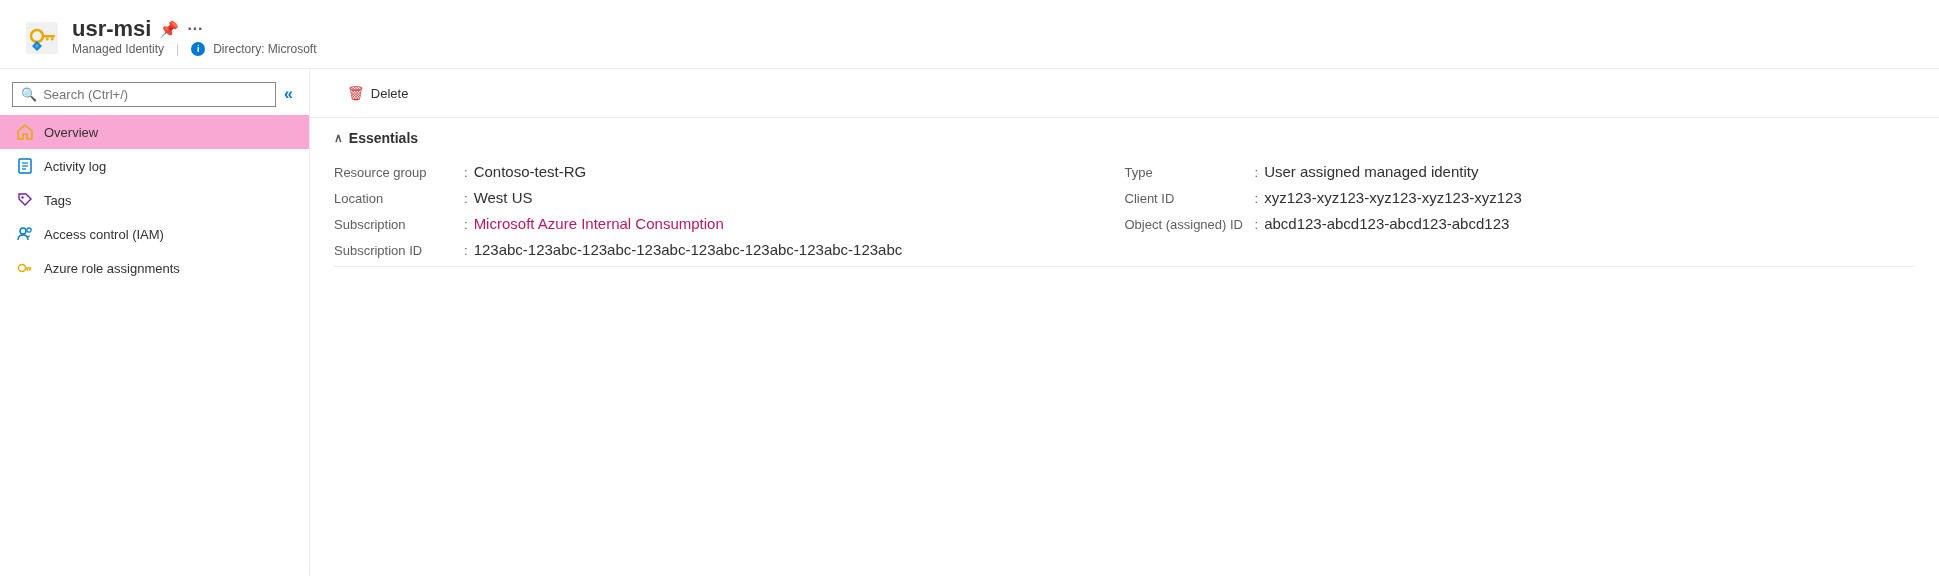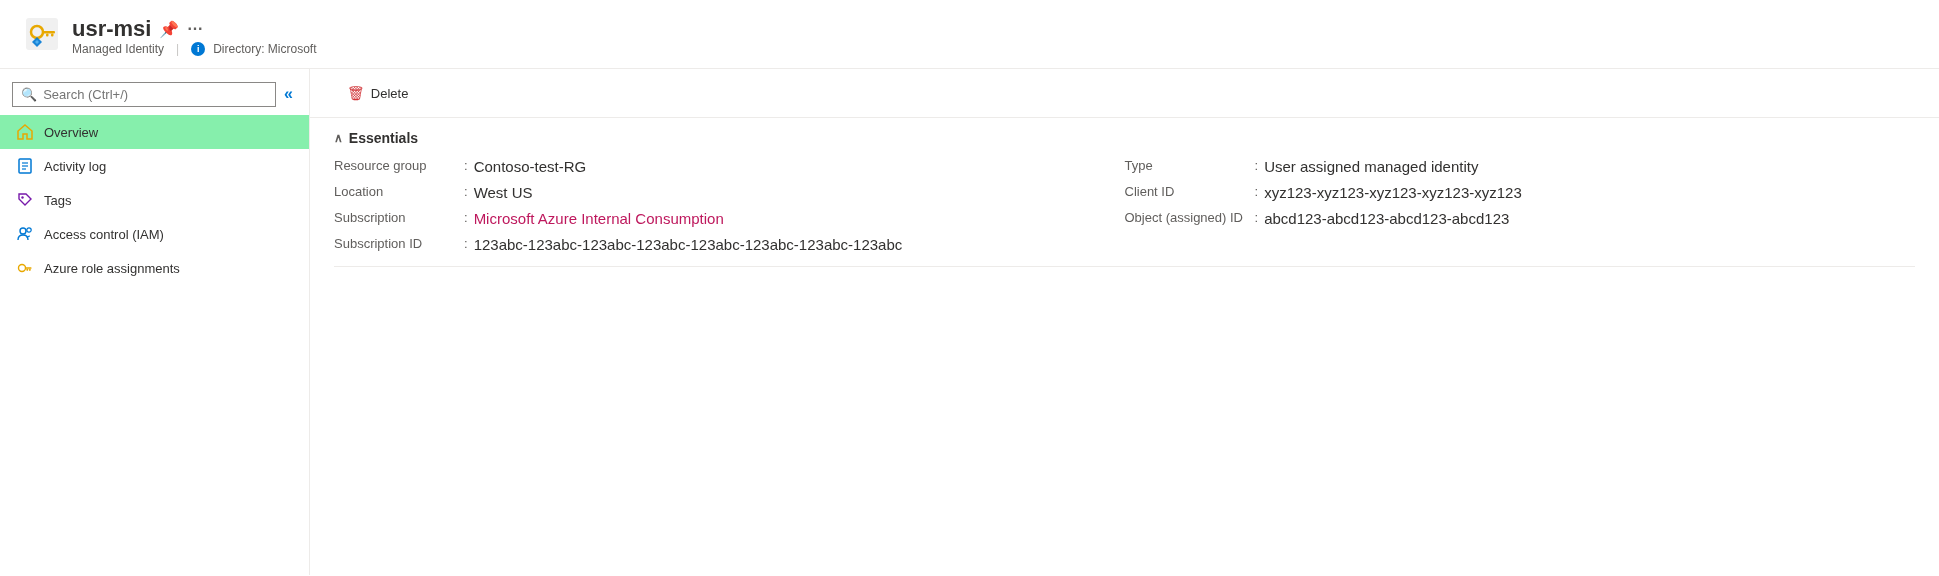--- a/index.html
+++ b/index.html
@@ -10,21 +10,21 @@
       color: #323130;
       width: 1939px;
       min-height: 576px;
     }
 
     
     .header {
       padding: 16px 24px 12px 24px;
       border-bottom: 1px solid #edebe9;
       display: flex;
-      align-items: flex-start;
+      align-items: flex-end;
       gap: 12px;
     }
     .header-icon {
       width: 36px;
       height: 36px;
       display: flex;
       align-items: center;
       justify-content: center;
     }
     .header-title-block {
@@ -118,21 +118,21 @@
       display: flex;
       align-items: center;
       gap: 10px;
       padding: 8px 16px;
       cursor: pointer;
       color: #323130;
       font-size: 13px;
       user-select: none;
     }
     .nav-item.active {
-      background: #86efac;
+      background: #f9a8d4;
       font-weight: 500;
     }
     .nav-icon {
       width: 18px;
       height: 18px;
       display: flex;
       align-items: center;
       justify-content: center;
       flex-shrink: 0;
     }
@@ -189,21 +189,21 @@
       grid-template-columns: 1fr 1fr;
       gap: 0;
     }
     .essentials-left, .essentials-right {
       display: flex;
       flex-direction: column;
       gap: 4px;
     }
     .essentials-row {
       display: flex;
-      align-items: flex-start;
+      align-items: flex-end;
       gap: 0;
       min-height: 22px;
     }
     .essentials-label {
       color: #605e5c;
       font-size: 13px;
       min-width: 130px;
       flex-shrink: 0;
     }
     .essentials-separator {

